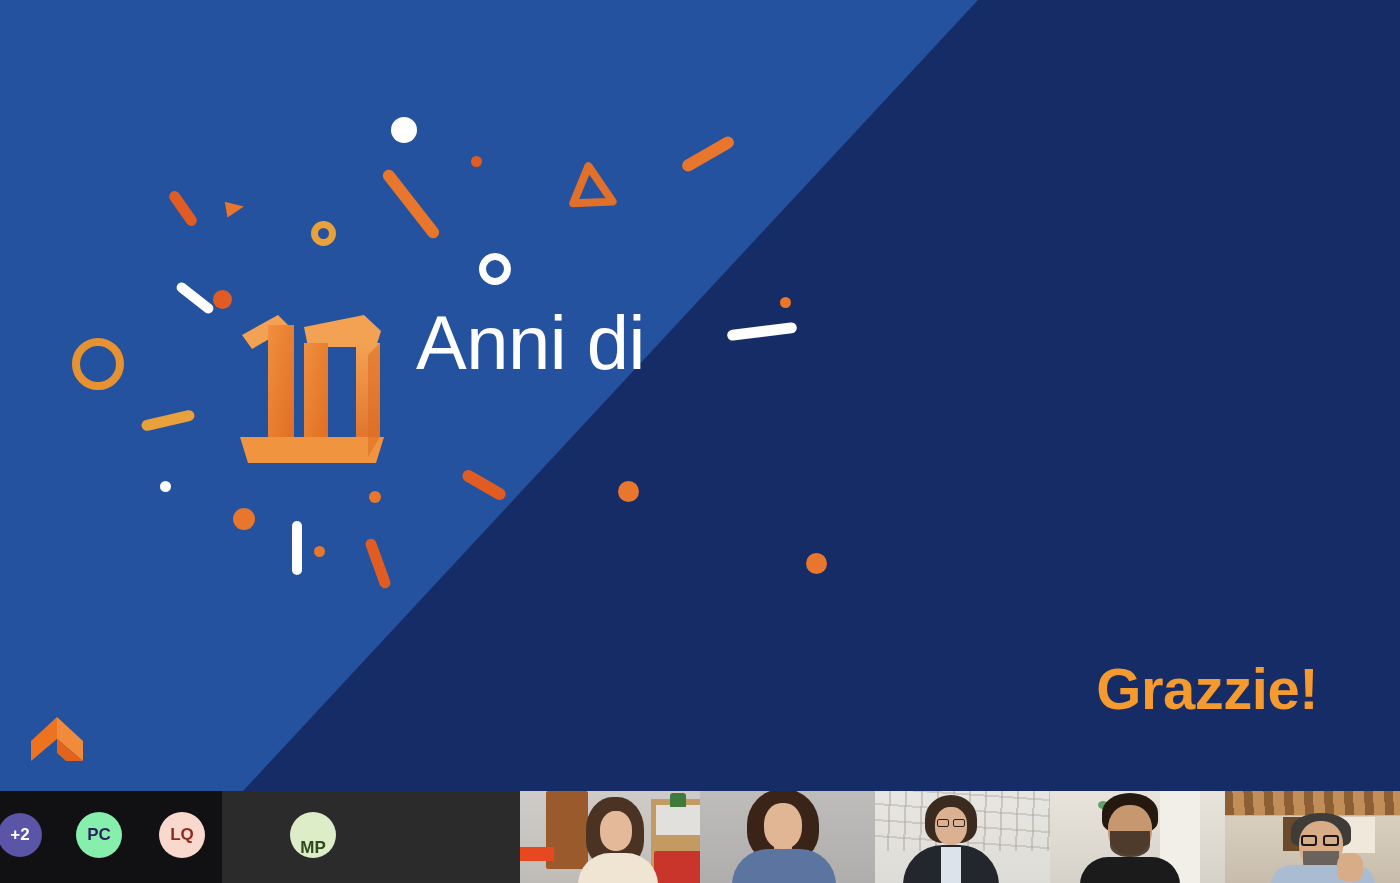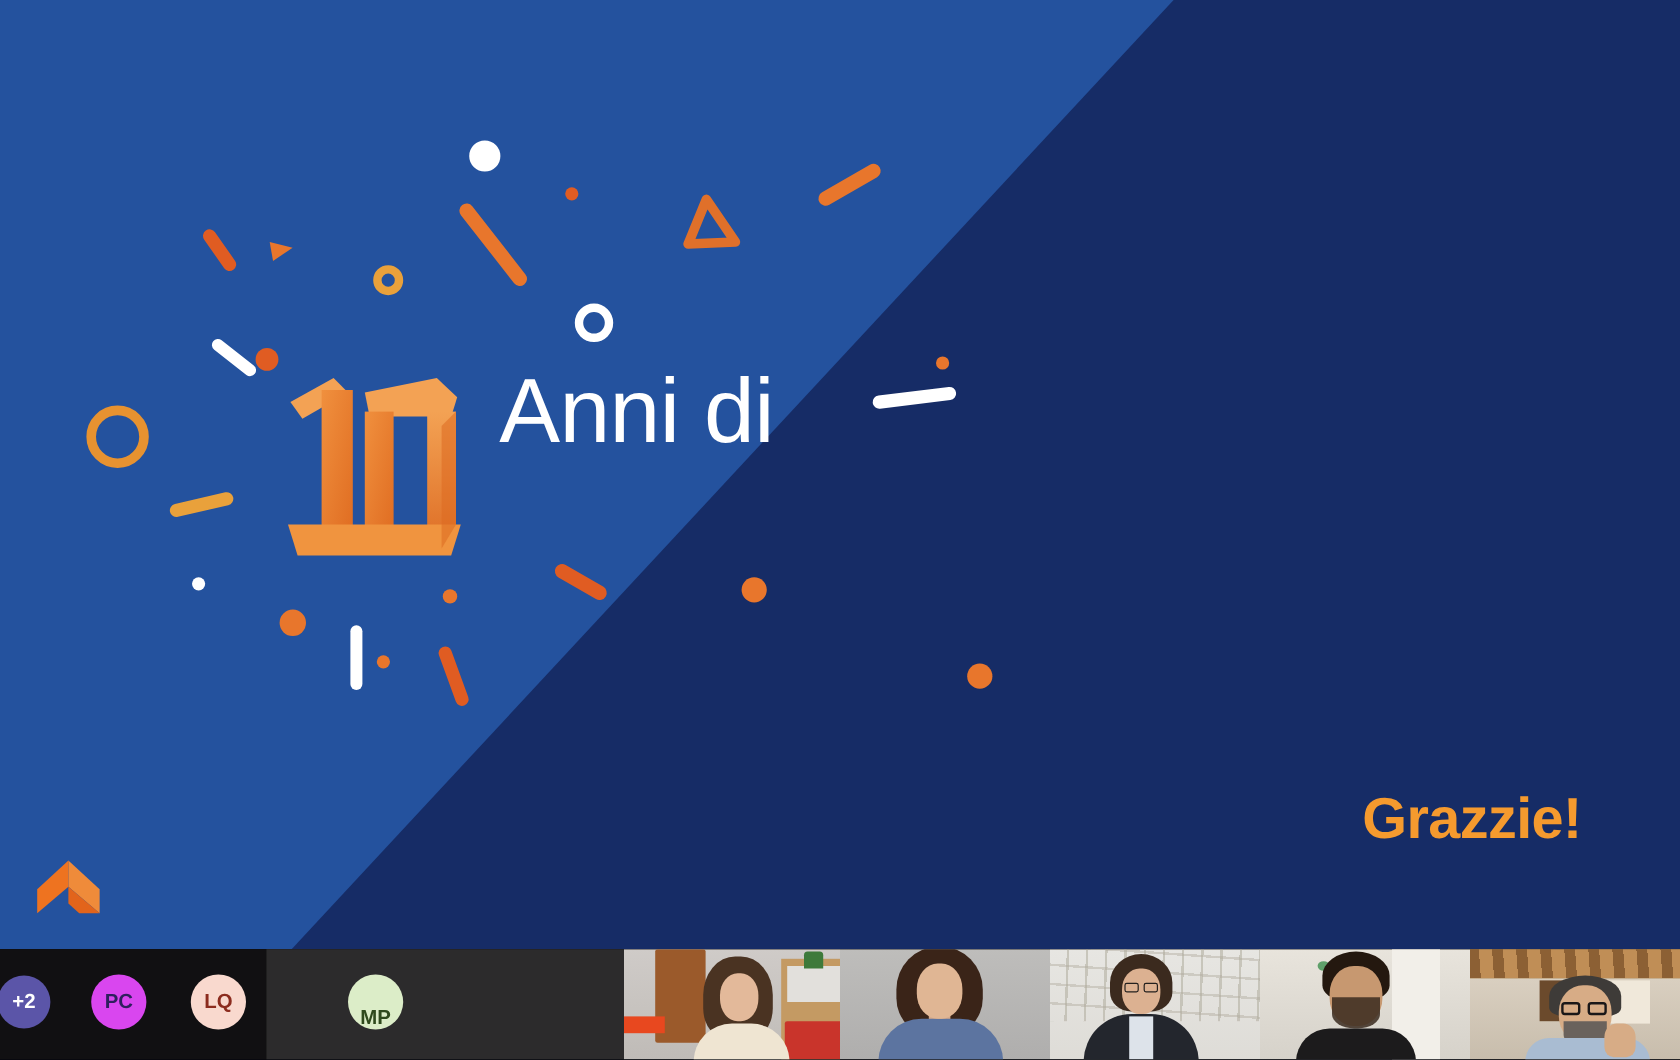--- a/index.html
+++ b/index.html
@@ -55,21 +55,21 @@
   #line-innov {
     font-size:76px; line-height:86px;
     font-weight:700; color:#FFFFFF;
     letter-spacing:-1px;
     font-family:"Liberation Sans", sans-serif;
   }
 
   
   #thanks {
     position:absolute; right:82px; top:655px;
-    font-size:48px; font-weight:700;
+    font-size:58px; font-weight:700;
     color:#F59A2E;
     letter-spacing:-0.5px;
     font-family:"Liberation Sans", sans-serif;
   }
 
   
   #brand { position:absolute; left:30px; top:715px; width:55px; height:48px; }
 
   
   #filmstrip {
@@ -232,21 +232,21 @@
         <path d="M27 24 L53 46 L36 46 L27 38 Z" fill="#E2641B"></path>
       </svg>
     </div>
   </div>
 
   <div id="filmstrip">
       <div class="tile tile-empty-black" style="width: 222px; background: rgb(17, 16, 18);">
         <div class="avatar av-overflow" style="background: rgb(91, 85, 168); color: rgb(255, 255, 255);">
           <span>+2</span>
         </div>
-        <div class="avatar av-pc" style="background: #d946ef; color: rgb(46, 31, 94);">
+        <div class="avatar av-pc" style="background: #86efac; color: rgb(46, 31, 94);">
           <span>PC</span>
         </div>
         <div class="avatar av-lq" style="background: rgb(249, 217, 206); color: rgb(140, 44, 30);">
           <span>LQ</span>
         </div>
       </div>
       <div class="tile tile-empty-gray" style="width: 178px; background: rgb(44, 43, 44);">
         <div class="avatar av-mp" style="background: rgb(220, 237, 200); color: rgb(47, 74, 28);">
           <span>MP</span>
         </div>

